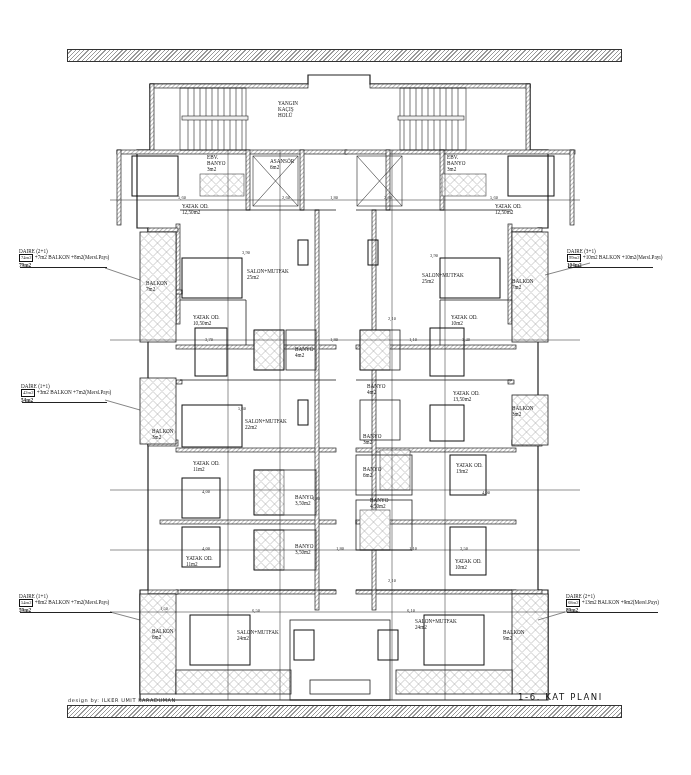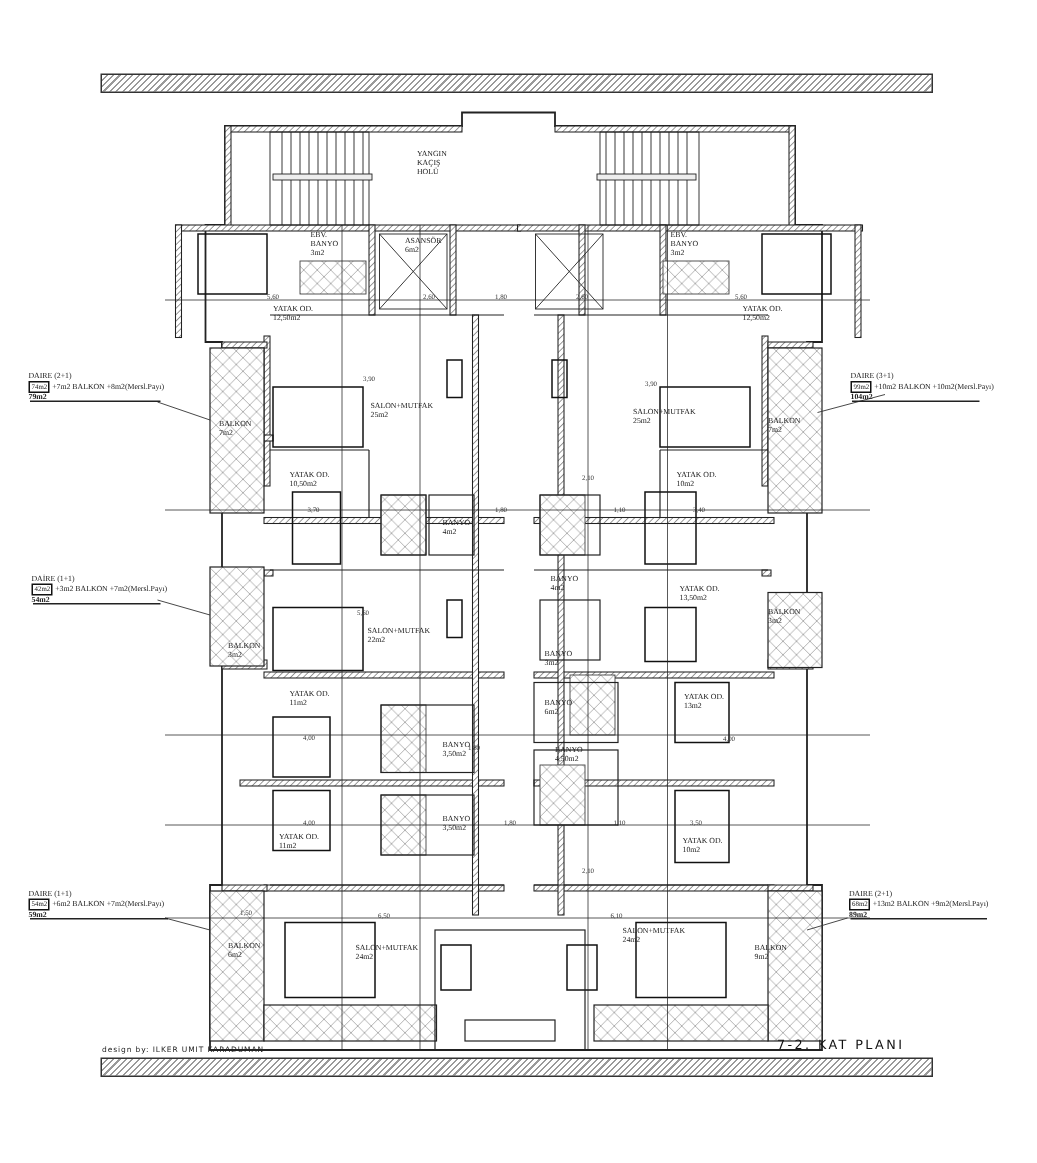--- a/index.html
+++ b/index.html
@@ -387,13 +387,13 @@
   <div class="line" style="left:1px;top:19px;width:92px;"></div>
 </div>
 <div class="callout" style="left:566px;top:593px;">
   <div>DAIRE (2+1)</div>
   <div><span class="box">68m2</span> <span>+13m2 BALKON +9m2(Mersl.Payı)</span></div>
   <div style="font-weight:bold;">89m2</div>
   <div class="line" style="left:1px;top:19px;width:91px;"></div>
 </div>
 
 <div class="footer-designer">design by: ILKER UMIT KARADUMAN</div>
-<div class="footer-title">7-2. KAT PLANI</div>
+<div class="footer-title">1-6. KAT PLANI</div>
 
 </body></html>

